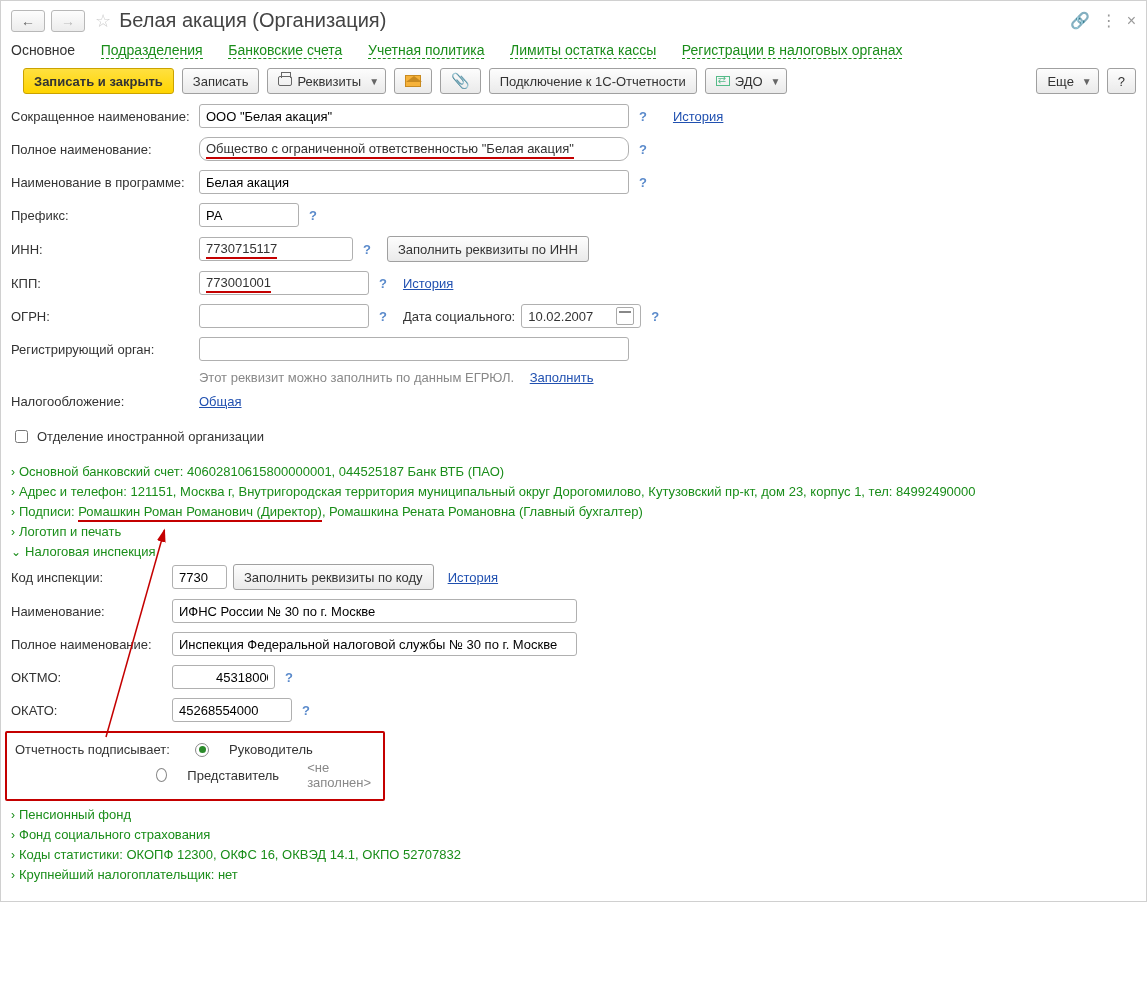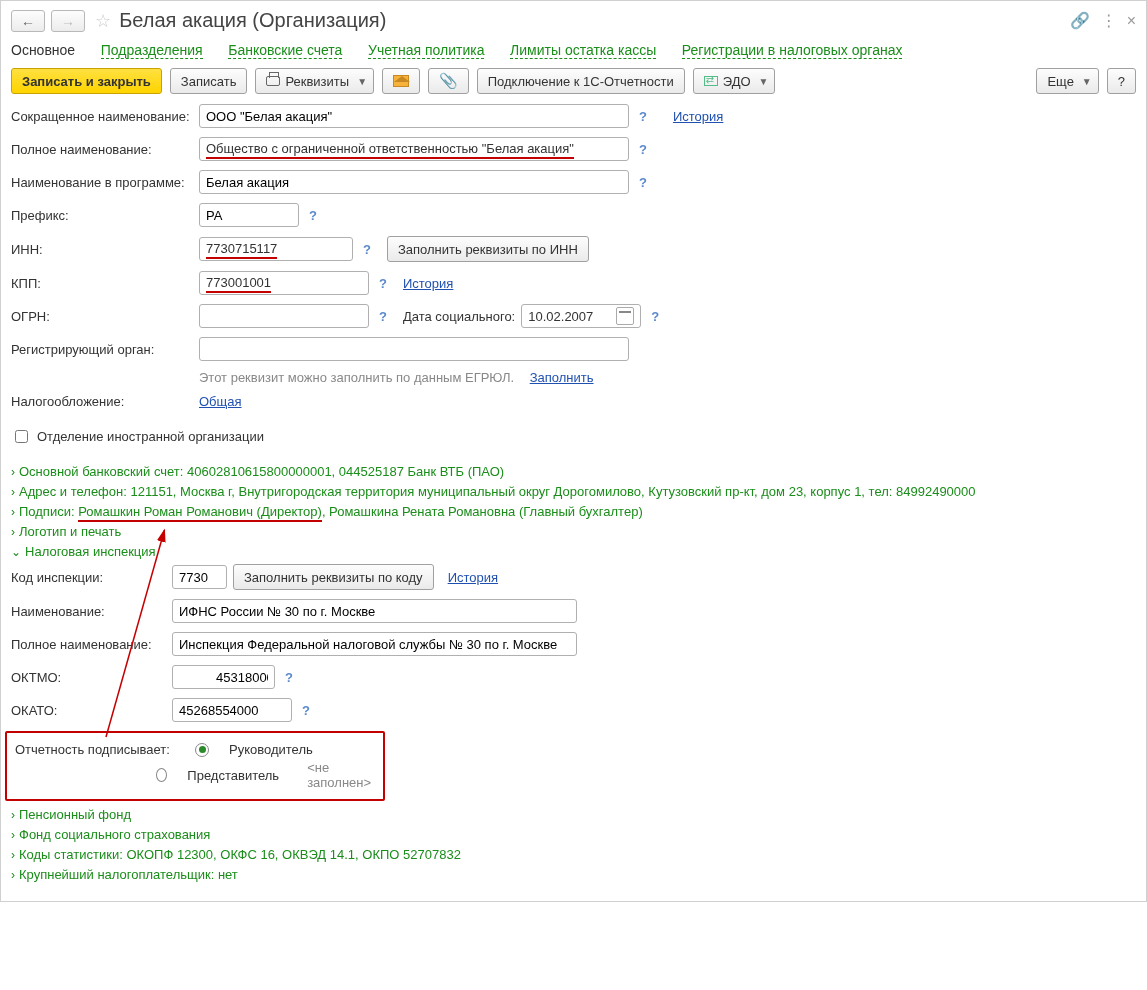--- a/index.html
+++ b/index.html
@@ -33,21 +33,21 @@
   .title { font-size: 20px; color:#444; }
   .tb-right { margin-left:auto; display:flex; gap:10px; align-items:center; color:#999;}
   .tb-right span { font-size:16px; cursor:pointer; }
   .tabs { padding: 2px 0 10px 0; }
   .tabs a {
     margin-right: 22px; color:#1a8d1a; text-decoration:none;
     border-bottom:1px dashed #1a8d1a; font-size:14px;
   }
   .tabs .active { color:#333; border-bottom:none; }
   .toolbar {
-    display:flex; gap:8px; align-items:center; padding-bottom:10px;
+    display:flex; gap:8px; align-items:center; padding-bottom:10px;margin-left:12px;
   }
   .btn {
     border:1px solid #a0a0a0; background:linear-gradient(#fdfdfd,#eaeaea);
     border-radius:3px; padding:4px 10px; font-size:13px; color:#333;
     display:inline-flex; align-items:center; gap:5px; height:26px;
   }
   .btn-yellow { background:linear-gradient(#ffe040,#ffd400); border-color:#caa200; font-weight:bold; }
   .btn-dd { padding-right:6px; }
   .env-icon { display:inline-block; width:16px;height:12px;background:#f6b23a;border:1px solid #c88a20;position:relative;}
   .env-icon::before{content:"";position:absolute;left:0;right:0;top:0;border-bottom:6px solid #c88a20;border-left:8px solid transparent;border-right:8px solid transparent;}
@@ -149,21 +149,21 @@
   <div class="form-row">
     <span class="lbl">Сокращенное наименование:</span>
     <input class="input" style="width: 430px;" value="ООО &quot;Белая акация&quot;">
     <span class="q">?</span>
     <span style="width:14px"></span>
     <span class="link">История</span>
   </div>
 
   <div class="form-row">
     <span class="lbl">Полное наименование:</span>
-    <div class="input" style="width:430px;position:relative;">
+    <div class="input" style="width:430px;position:relative;border-radius:9px;">
       <span class="underline-red">Общество с ограниченной ответственностью "Белая акация"</span>
     </div>
     <span class="q">?</span>
   </div>
 
   <div class="form-row">
     <span class="lbl">Наименование в программе:</span>
     <input class="input" style="width: 430px;" value="Белая акация">
     <span class="q">?</span>
   </div>

